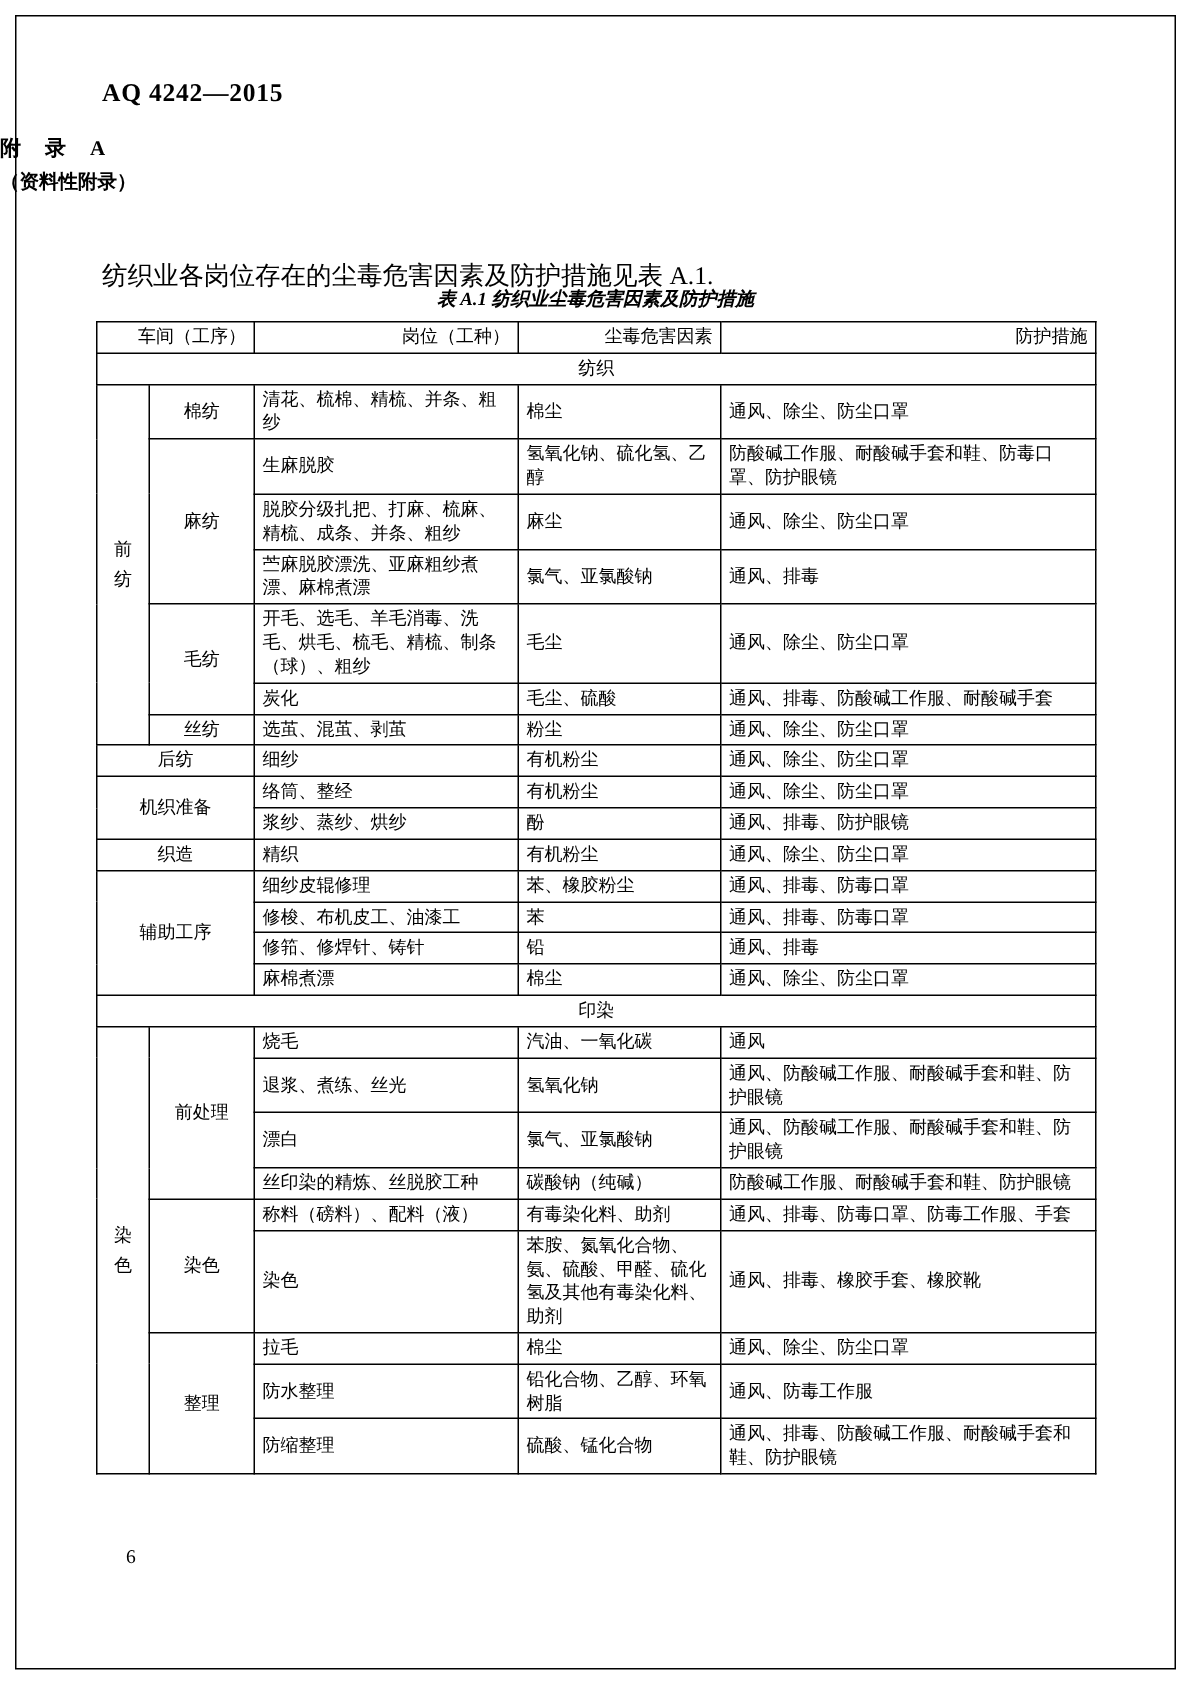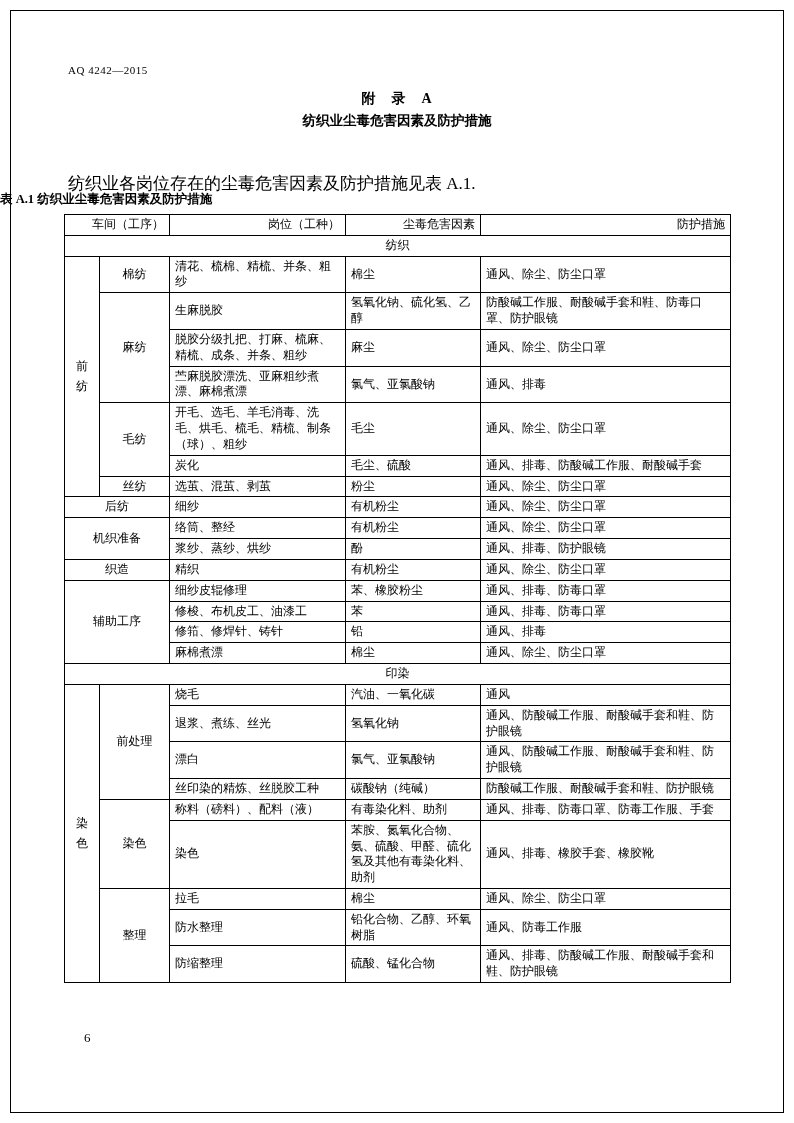--- a/index.html
+++ b/index.html
@@ -2,27 +2,27 @@
 <html><head>
 <meta charset="utf-8">
 <style>
   html,body{margin:0;padding:0;}
   body{
     width:794px;height:1123px;background:#ffffff;color:#000;
     font-family:"Liberation Serif","DejaVu Serif",serif;
     position:relative;overflow:hidden;
   }
   .frame{position:absolute;inset:10px;border:1px solid #000;pointer-events:none;}
-  .doc-number{position:absolute;left:68px;top:64px;font-size:11px;letter-spacing:0.5px;}
-  .headings{position:absolute;top:90px;left:0;right:0;text-align:center;font-weight:bold;}
+  .doc-number{position:absolute;left:68px;top:52px;font-size:17px;letter-spacing:0.5px;font-weight:bold;}
+  .headings{position:absolute;top:90px;left:0;right:0;text-align:left;font-weight:bold;}
   .h1{font-size:14px;margin-bottom:4px;letter-spacing:1px;}
   .h2{font-size:13px;margin-bottom:3px;}
   .h3{font-size:13.5px;}
   .intro{position:absolute;left:68px;top:172px;font-size:17px;}
-  .caption{position:absolute;top:191px;left:0;right:0;font-weight:bold;font-size:12.5px;}
+  .caption{position:absolute;top:191px;left:0;right:0;text-align:center;font-weight:bold;font-size:12.5px;font-style:italic;}
   table.hazard{
     position:absolute;top:214px;left:64px;width:666px;
     border-collapse:collapse;table-layout:fixed;
     font-size:12px;line-height:1.32;
   }
   table.hazard th, table.hazard td{
     border:1px solid #000;padding:2px 5px;vertical-align:middle;
     font-weight:normal;word-break:break-all;
   }
   th.head{text-align:right;}
@@ -35,21 +35,21 @@
 </style>
 </head>
 <body>
 
 <div class="frame"></div>
 
 <div class="doc-number">AQ 4242—2015</div>
 
 <div class="headings">
   <div class="h1">附　录　A</div>
-  <div class="h3">纺织业尘毒危害因素及防护措施</div>
+  <div class="h2">（资料性附录）</div>
 </div>
 
 <div class="intro">纺织业各岗位存在的尘毒危害因素及防护措施见表 A.1.</div>
 
 <div class="caption">表 A.1  纺织业尘毒危害因素及防护措施</div>
 
 <table class="hazard">
   <colgroup>
     <col style="width:35px">
     <col style="width:70px">

